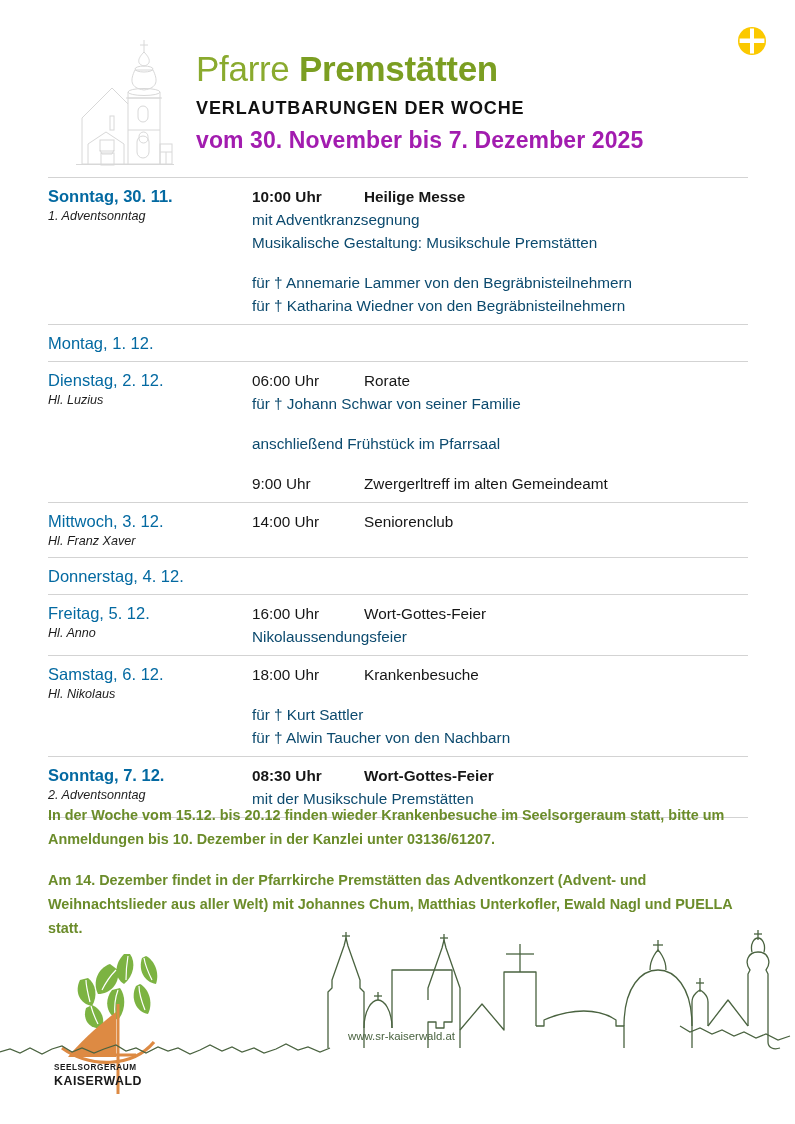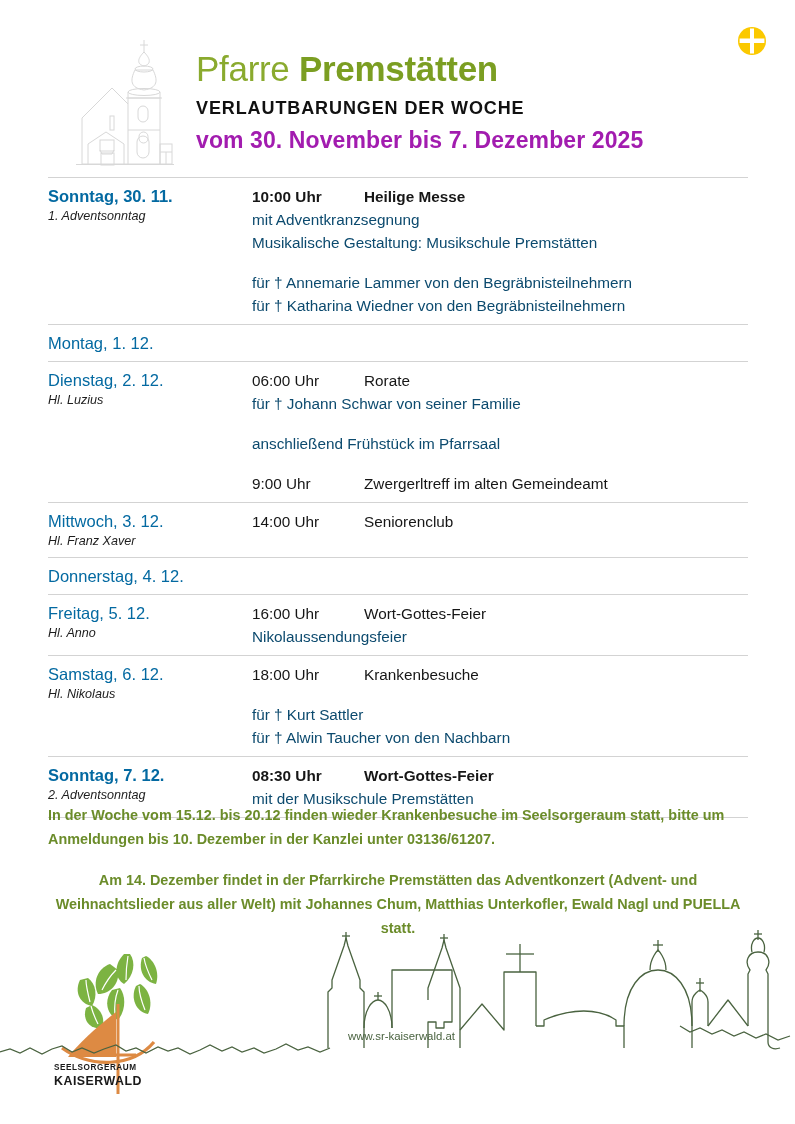--- a/index.html
+++ b/index.html
@@ -138,21 +138,21 @@
     top: 803px;
     width: 700px;
   }
   .ann-p {
     font-size: 14.4px;
     line-height: 24px;
     font-weight: 700;
     color: #6b8c2a;
     margin: 0 0 17px 0;
   }
-  .ann-p:last-child { margin-bottom: 0; text-align: center; }
+  .ann-p:last-child { margin-bottom: 0; }
 
   
   .footer {
     position: absolute;
     left: 0;
     top: 930px;
     width: 795px;
     height: 194px;
   }
   .sr-logo {

